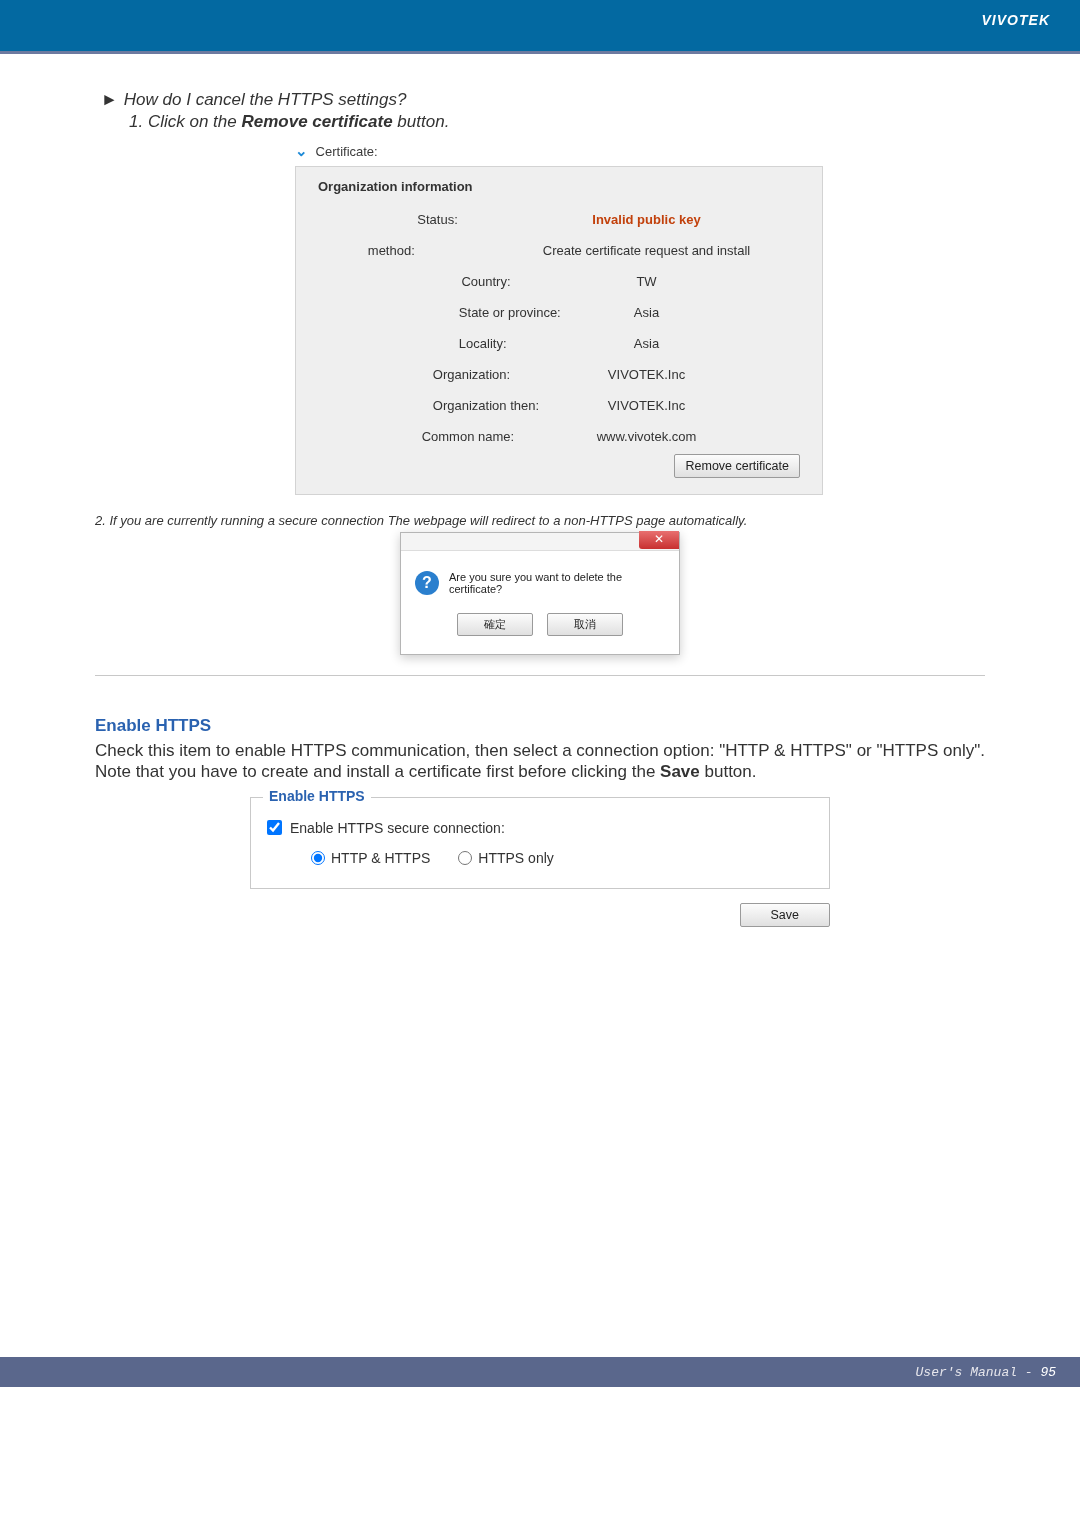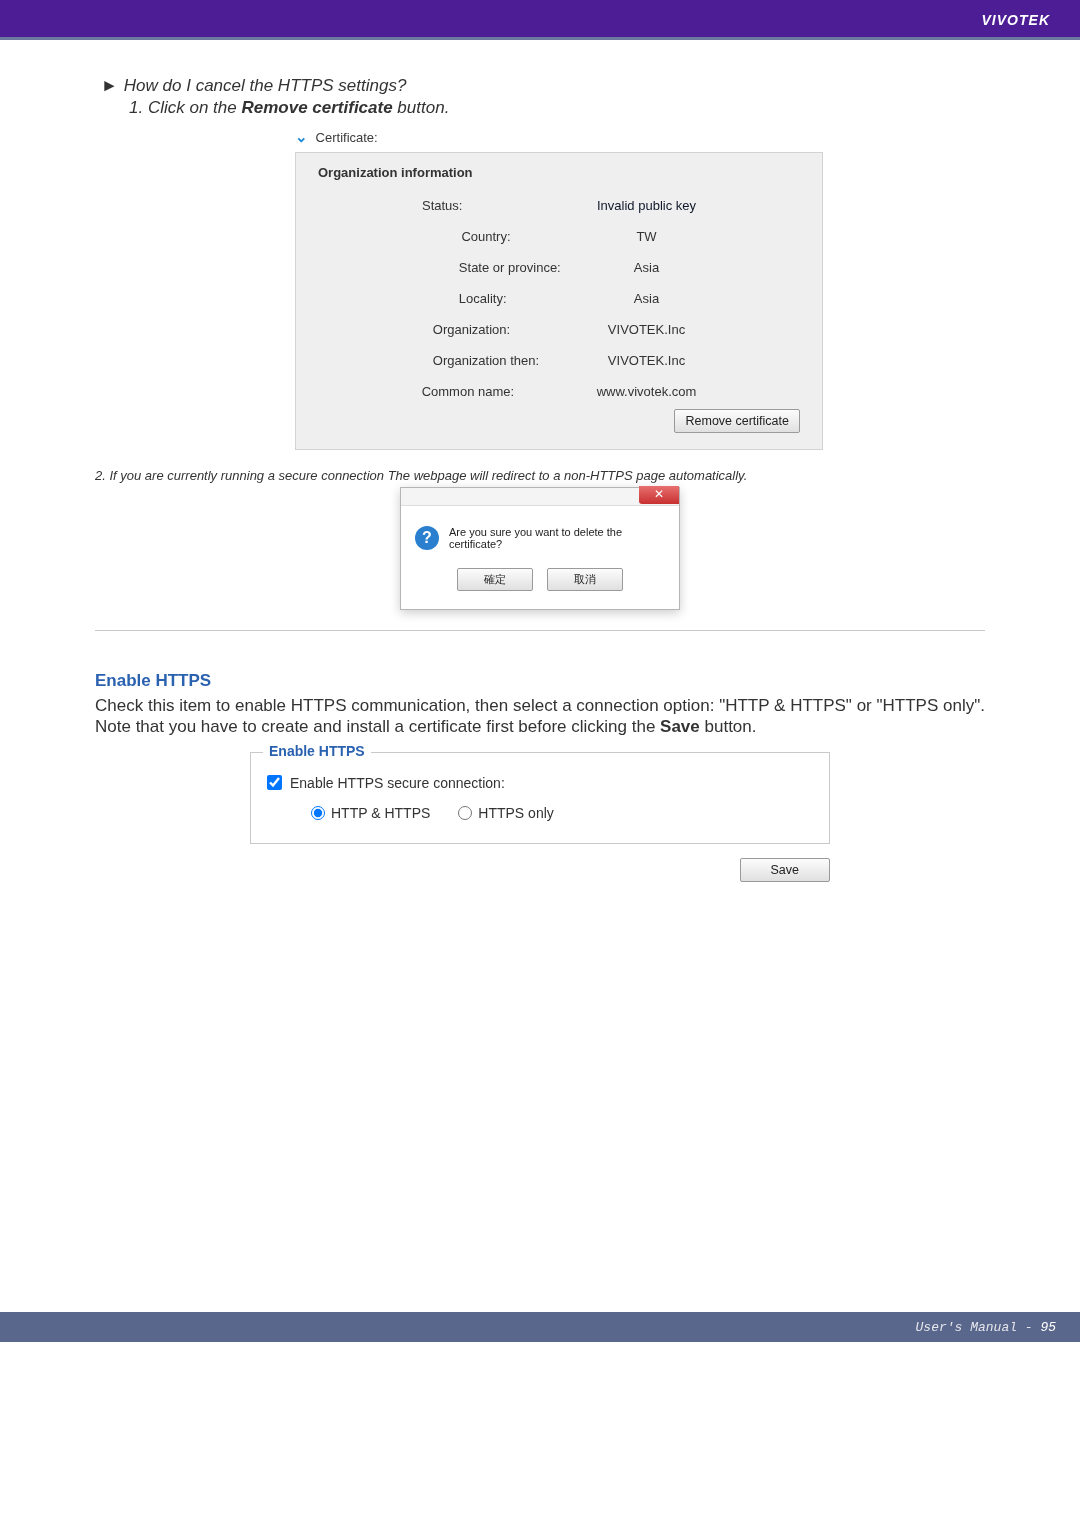--- a/index.html
+++ b/index.html
@@ -4,22 +4,22 @@
 <style>
   * { box-sizing: border-box; margin: 0; padding: 0; }
   body {
     font-family: Arial, Helvetica, sans-serif;
     background: #fff;
     width: 1080px;
     margin: 0 auto;
     color: #333;
   }
   .page-topbar {
-    height: 40px;
-    background: #4c1d95;
+    height: 54px;
+    background: #0369a1;
     border-bottom: 3px solid #6d7aa0;
     position: relative;
   }
   .page-topbar .brand {
     position: absolute;
     right: 30px;
     top: 12px;
     color: #fff;
     font-size: 14px;
     font-style: italic;
@@ -94,21 +94,21 @@
     margin-bottom: 18px;
   }
   .cert-row {
     display: flex;
     margin-bottom: 16px;
     justify-content: center;
   }
   .cert-row:last-of-type { margin-bottom: 10px; }
   .cert-key { width: 175px; color: #333; }
   .cert-val { color: #333; }
-  .cert-val.red { color: #0f172a; font-weight: normal; }
+  .cert-val.red { color: #c2410c; font-weight: bold; }
   .cert-btn-row { text-align: right; }
   .btn {
     display: inline-block;
     background: linear-gradient(#fcfcfc, #e0e0e0);
     border: 1px solid #9a9a9a;
     padding: 4px 10px;
     font-size: 12.5px;
     color: #222;
     border-radius: 2px;
     cursor: pointer;
@@ -270,20 +270,24 @@
     <div class="cert-head">
       <span class="chev">⌄</span>
       <span>Certificate:</span>
     </div>
     <div class="cert-body">
       <div class="title">Organization information</div>
       <div id="cert-rows">
           <div class="cert-row">
             <div class="cert-key">Status:</div>
             <div class="cert-val red">Invalid public key</div>
+          </div>
+          <div class="cert-row">
+            <div class="cert-key">method:</div>
+            <div class="cert-val">Create certificate request and install</div>
           </div>
           <div class="cert-row">
             <div class="cert-key">Country:</div>
             <div class="cert-val">TW</div>
           </div>
           <div class="cert-row">
             <div class="cert-key">State or province:</div>
             <div class="cert-val">Asia</div>
           </div>
           <div class="cert-row">

